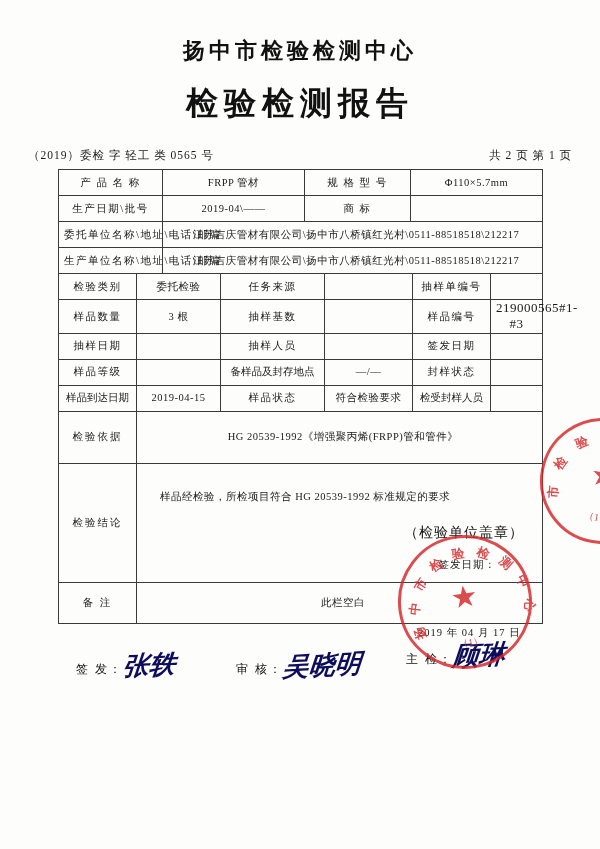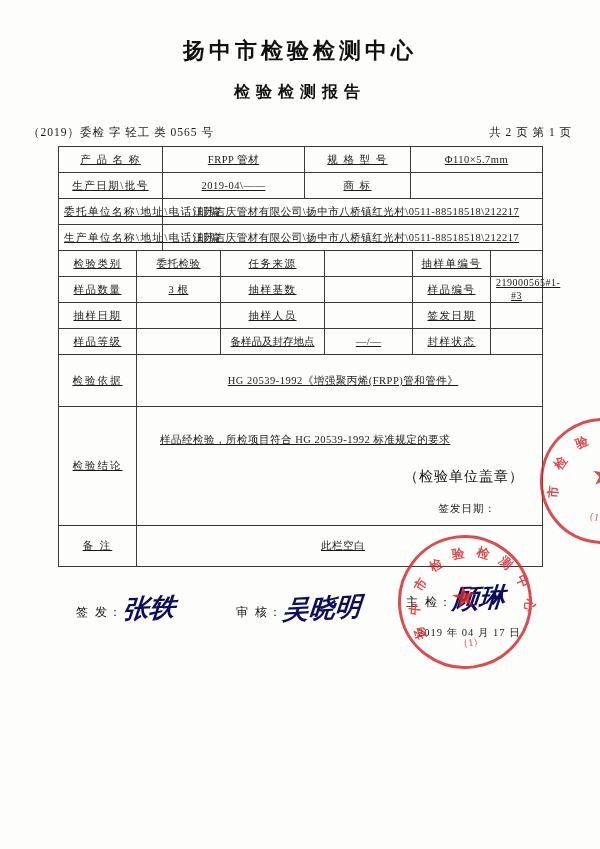--- a/index.html
+++ b/index.html
@@ -25,21 +25,21 @@
   .org-title {
     text-align: center;
     font-size: 22px;
     font-weight: bold;
     letter-spacing: 4px;
     margin-top: 36px;
     color: #111;
   }
   .doc-title {
     text-align: center;
-    font-size: 16px;
+    font-size: 32px;
     font-weight: bold;
     letter-spacing: 6px;
     margin-top: 16px;
     color: #111;
   }
   .meta-row {
     display: flex;
     justify-content: space-between;
     align-items: baseline;
     margin: 22px 28px 6px 28px;
@@ -49,21 +49,20 @@
 
   
   .tbl-wrap {
     margin: 0 58px 0 58px;
   }
   table.main {
     border-collapse: collapse;
     width: 484px;
     table-layout: fixed;
     font-size: 10.5px;
-    text-decoration: underline;
   }
   table.main td {
     border: 1px solid #3a3a3a;
     padding: 0 5px;
     height: 25px;
     vertical-align: middle;
     line-height: 1.25;
   }
   .lbl {
     text-align: center;
@@ -230,36 +229,44 @@
           <td class="val"></td>
           <td class="lbl">抽样单编号</td>
           <td class="val"></td>
         </tr>
         <tr>
           <td class="lbl">样品数量</td>
           <td class="val">3 根</td>
           <td class="lbl">抽样基数</td>
           <td class="val"></td>
           <td class="lbl">样品编号</td>
-          <td class="val" style="font-size:10px">219000565#1-#3</td>
+          <td class="val" style="font-size:13px">219000565#1-#3</td>
         </tr>
         <tr>
           <td class="lbl">抽样日期</td>
           <td class="val"></td>
           <td class="lbl">抽样人员</td>
           <td class="val"></td>
           <td class="lbl">签发日期</td>
           <td class="val"></td>
         </tr>
         <tr>
           <td class="lbl">样品等级</td>
           <td class="val"></td>
           <td class="lbl" style="letter-spacing:0">备样品及封存地点</td>
           <td class="val">—/—</td>
           <td class="lbl">封样状态</td>
+          <td class="val"></td>
+        </tr>
+        <tr>
+          <td class="lbl" style="letter-spacing:0">样品到达日期</td>
+          <td class="val">2019-04-15</td>
+          <td class="lbl">样品状态</td>
+          <td class="val">符合检验要求</td>
+          <td class="lbl" style="letter-spacing:0">检受封样人员</td>
           <td class="val"></td>
         </tr>
       </tbody>
     </table>
 
     <table class="main" style="margin-top:-1px">
       <colgroup>
         <col style="width:78px">
         <col style="width:406px">
       </colgroup>

